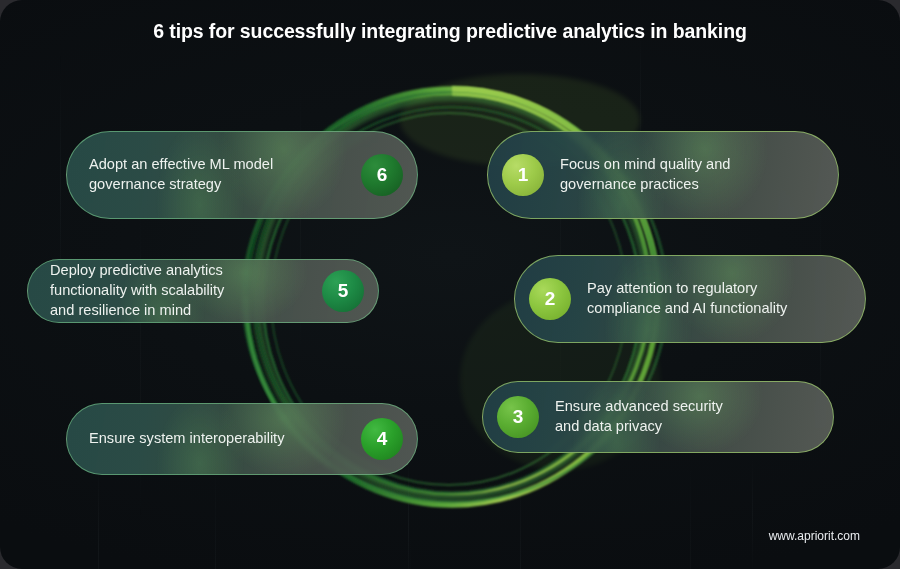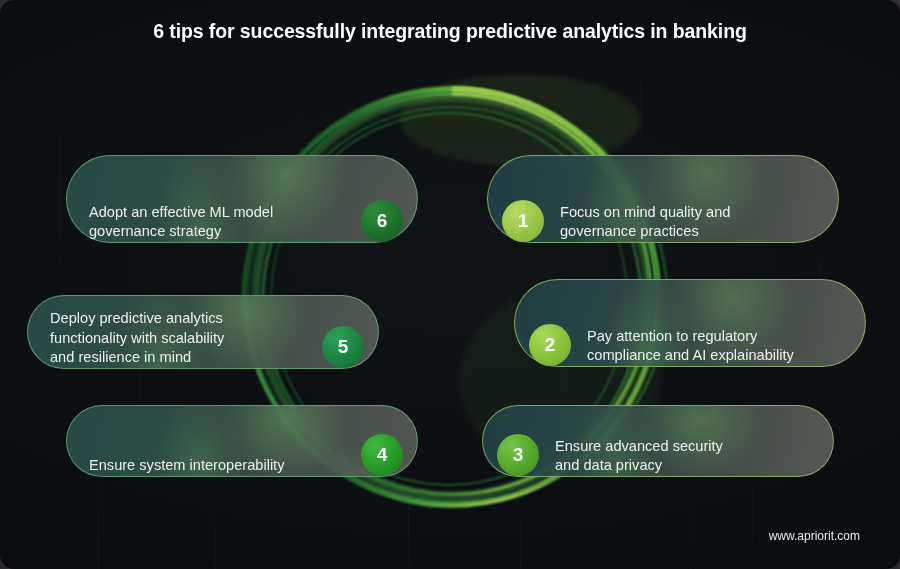--- a/index.html
+++ b/index.html
@@ -11,21 +11,21 @@
     width: 900px;
     height: 569px;
     overflow: hidden;
     font-family: "Liberation Sans", sans-serif;
   }
 
   .poster {
     position: relative;
     width: 900px;
     height: 569px;
-    border-radius: 14px;
+    border-radius: 22px;
     overflow: hidden;
     background:
       radial-gradient(ellipse 80% 60% at 50% 45%, #0f1417 0%, #0c1013 45%, #0a0d10 100%),
       #0a0d10;
     box-sizing: border-box;
   }
 
   
   .streaks {
     position: absolute;
@@ -80,26 +80,25 @@
     font-size: 19.5px;
     font-weight: bold;
     letter-spacing: -0.1px;
   }
 
   .cards { position: absolute; inset: 0; }
 
   .card {
     position: absolute;
     display: flex;
-    align-items: flex-end;
+    align-items: center;
     box-sizing: border-box;
     border-radius: 999px;
     border: 1px solid rgba(140,200,120,0.75);
     backdrop-filter: blur(2px);
-    margin-top: 24px;
   }
 
   
   .card.left {
     background:
       linear-gradient(100deg,
         rgba(42,78,74,0.92) 0%,
         rgba(46,82,76,0.90) 22%,
         rgba(58,84,72,0.88) 45%,
         rgba(78,90,82,0.86) 68%,
@@ -251,38 +250,38 @@
     </div>
 
     <div class="card right" style="left:487px; top:131px; width:352px; height:88px;">
       <div class="badge" style="background: radial-gradient(circle at 34% 28%, #b7dc67 0%, #9ecb4a 44%, #7faa33 100%);">
         <span>1</span>
       </div>
       <div class="card-text">Focus on mind quality and
 governance practices</div>
     </div>
 
-    <div class="card left" style="left:27px; top:271px; width:352px; height:74px;">
+    <div class="card left" style="left:27px; top:259px; width:352px; height:64px;">
       <div class="card-text">Deploy predictive analytics
 functionality with scalability
 and resilience in mind</div>
       <div class="badge" style="background: radial-gradient(circle at 34% 28%, #2da155 0%, #1d8a45 44%, #12662f 100%);">
         <span>5</span>
       </div>
     </div>
 
     <div class="card right" style="left:514px; top:255px; width:352px; height:88px;">
       <div class="badge" style="background: radial-gradient(circle at 34% 28%, #a9d95a 0%, #8cc63f 44%, #6fa828 100%);">
         <span>2</span>
       </div>
       <div class="card-text">Pay attention to regulatory
-compliance and AI explainability</div>
-    </div>
-
-    <div class="card left" style="left:66px; top:381px; width:352px; height:72px;">
+compliance and AI functionality</div>
+    </div>
+
+    <div class="card left" style="left:66px; top:403px; width:352px; height:72px;">
       <div class="card-text">Ensure system interoperability</div>
       <div class="badge" style="background: radial-gradient(circle at 34% 28%, #42b942 0%, #2aa02a 44%, #1b7a1b 100%);">
         <span>4</span>
       </div>
     </div>
 
     <div class="card right" style="left:482px; top:381px; width:352px; height:72px;">
       <div class="badge" style="background: radial-gradient(circle at 34% 28%, #77c44a 0%, #5aad31 44%, #3f8a1f 100%);">
         <span>3</span>
       </div>

